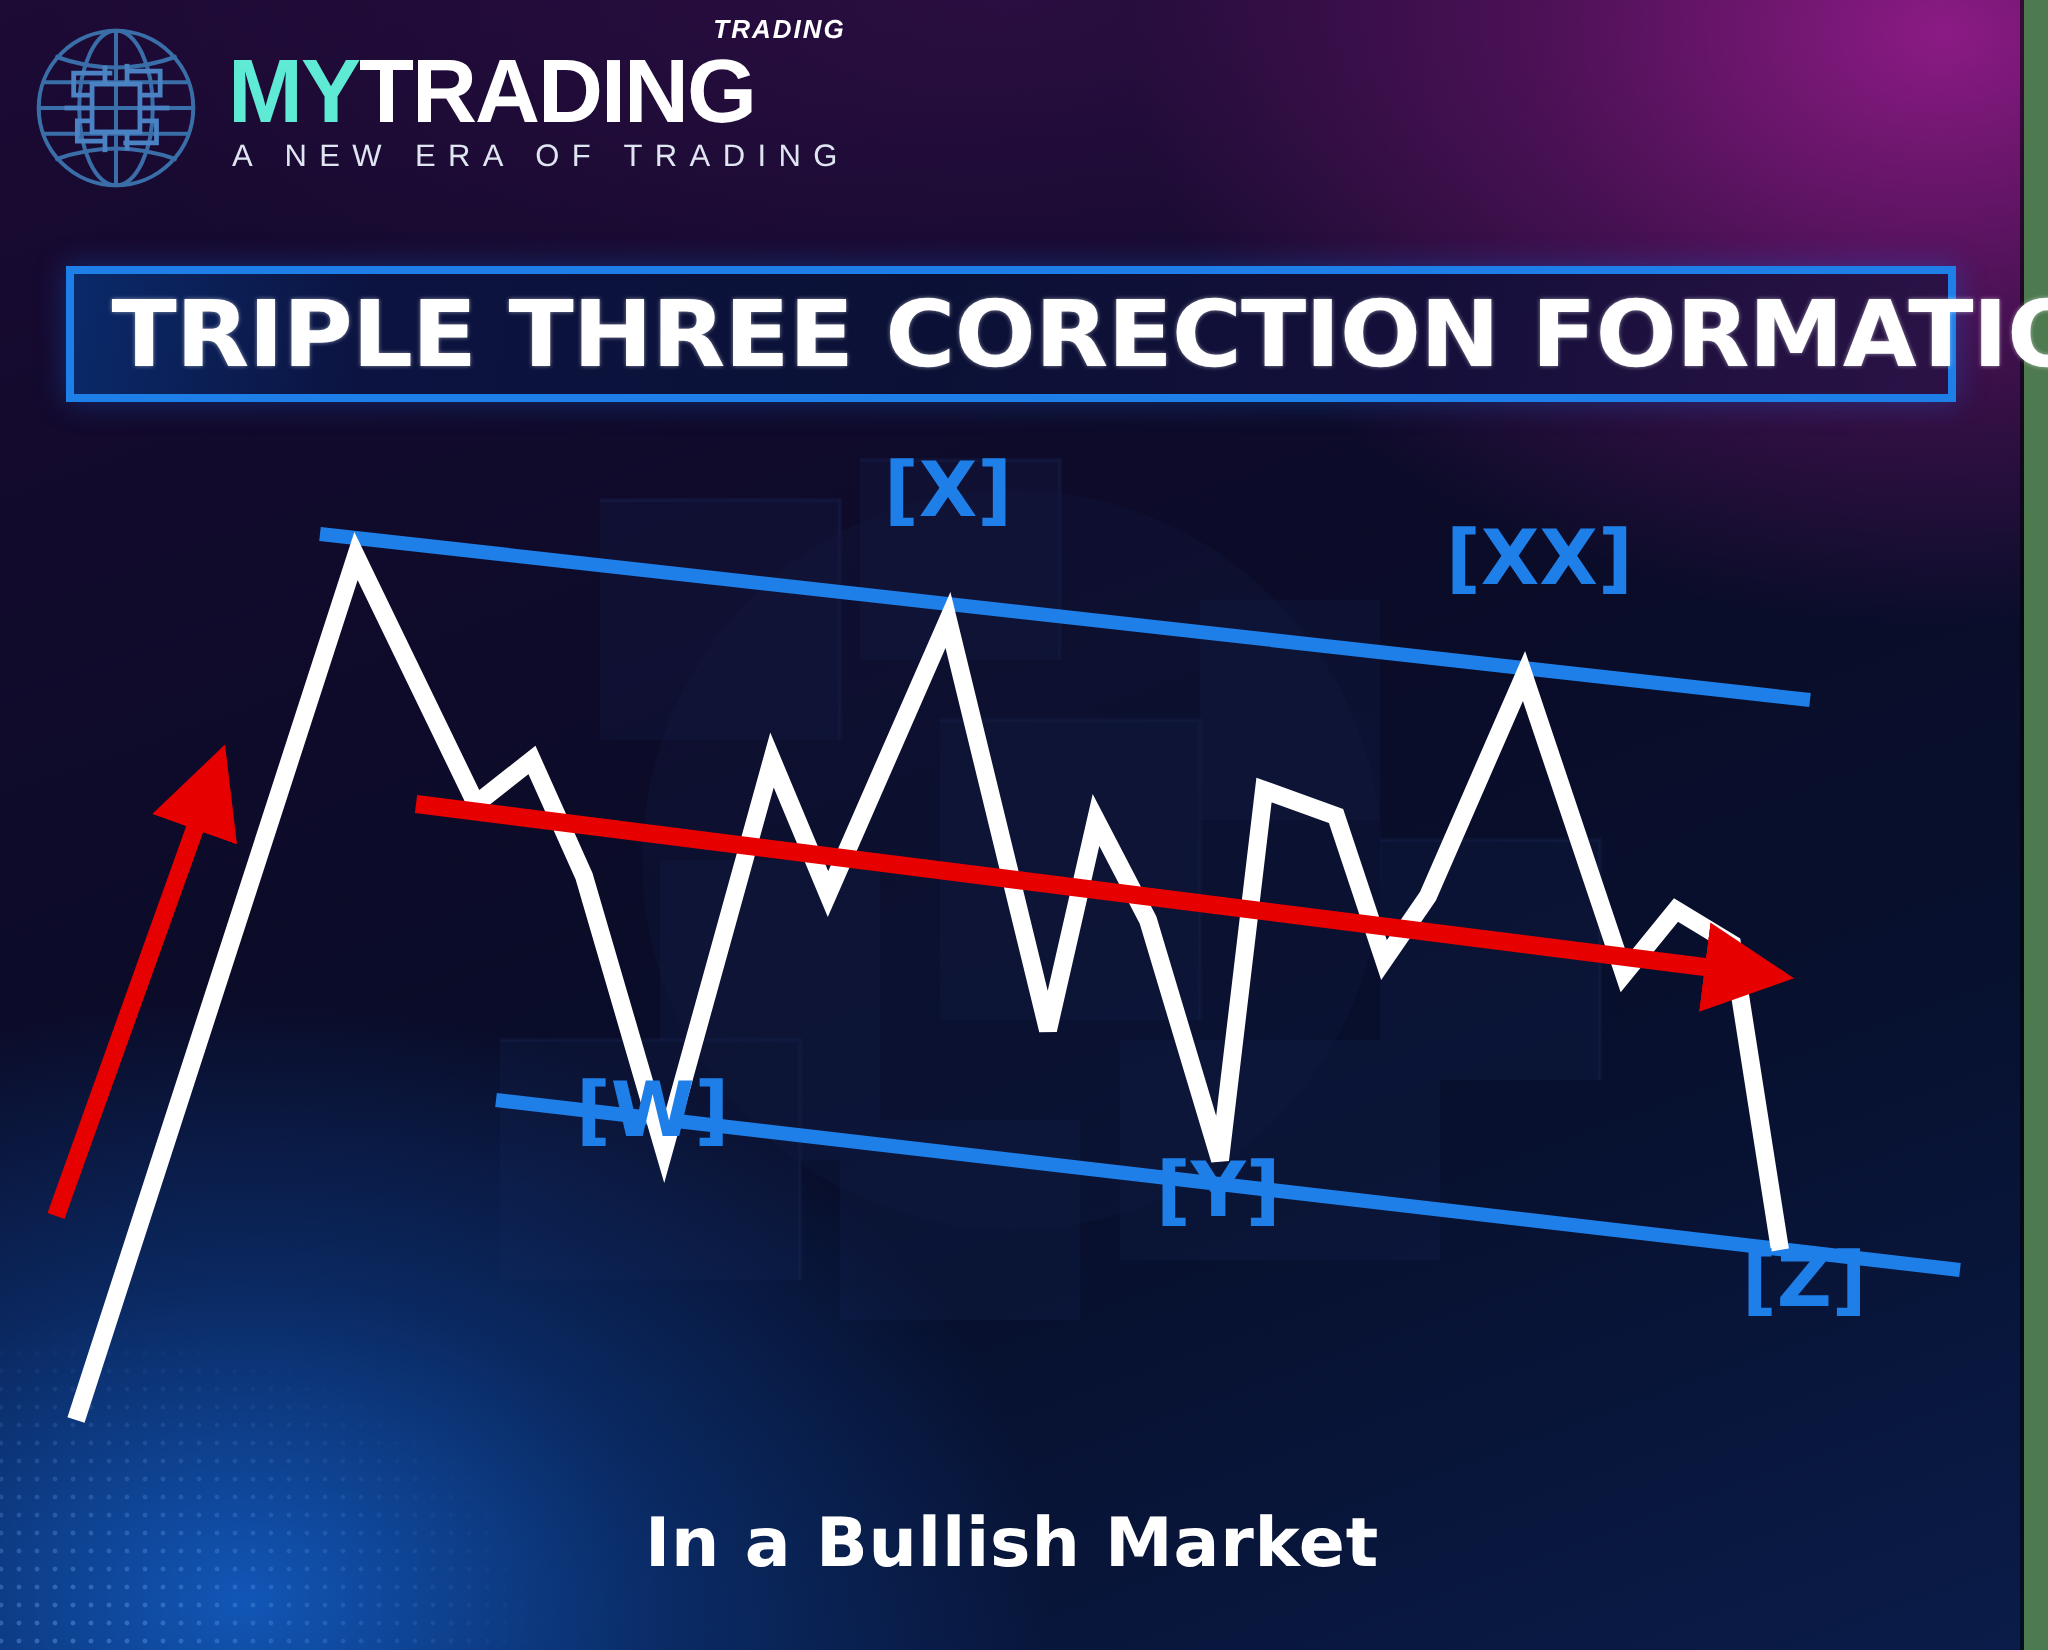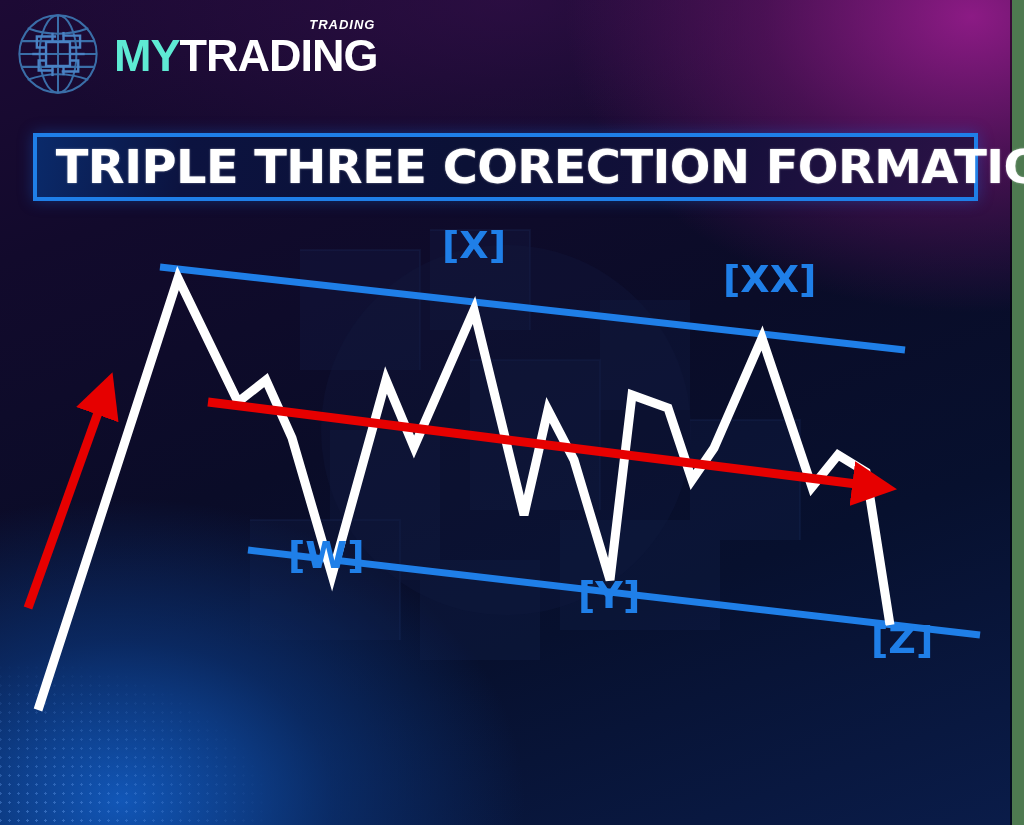--- a/index.html
+++ b/index.html
@@ -164,20 +164,21 @@
         <path d="M56 37 V26"></path>
         <path d="M44 63 V74"></path>
         <path d="M56 63 V73"></path>
       </g>
     </svg>
     <div id="logo-text">
       <div class="logo-row1">
         <span class="lg-my">MY</span><span class="lg-crypto">TRADING</span>
         <span class="lg-paradise">TRADING</span>
       </div>
+      <div class="logo-row2">A NEW ERA OF TRADING</div>
     </div>
   </div>
 
   <div id="title-banner">
     <div id="title-text">TRIPLE THREE CORECTION FORMATION</div>
   </div>
 
   <svg id="chart" viewBox="0 0 1012 510" preserveAspectRatio="none">
     <defs>
       <marker id="red-arrow" markerWidth="5" markerHeight="5" refX="2.2" refY="2.5" orient="auto" markerUnits="strokeWidth">
@@ -198,14 +199,15 @@
       </g>
     <g id="labels-group">
         <text x="288" y="358" fill="#1f7fe8" font-family="&quot;DejaVu Sans&quot;,&quot;Liberation Sans&quot;,sans-serif" font-size="38" font-weight="bold" text-anchor="start">[W]</text>
         <text x="442" y="48" fill="#1f7fe8" font-family="&quot;DejaVu Sans&quot;,&quot;Liberation Sans&quot;,sans-serif" font-size="38" font-weight="bold" text-anchor="start">[X]</text>
         <text x="578" y="398" fill="#1f7fe8" font-family="&quot;DejaVu Sans&quot;,&quot;Liberation Sans&quot;,sans-serif" font-size="38" font-weight="bold" text-anchor="start">[Y]</text>
         <text x="723" y="82" fill="#1f7fe8" font-family="&quot;DejaVu Sans&quot;,&quot;Liberation Sans&quot;,sans-serif" font-size="38" font-weight="bold" text-anchor="start">[XX]</text>
         <text x="871" y="443" fill="#1f7fe8" font-family="&quot;DejaVu Sans&quot;,&quot;Liberation Sans&quot;,sans-serif" font-size="38" font-weight="bold" text-anchor="start">[Z]</text>
       </g>
   </svg>
 
+  <div id="caption">In a Bullish Market</div>
 
 </div>
 
 </body></html>

